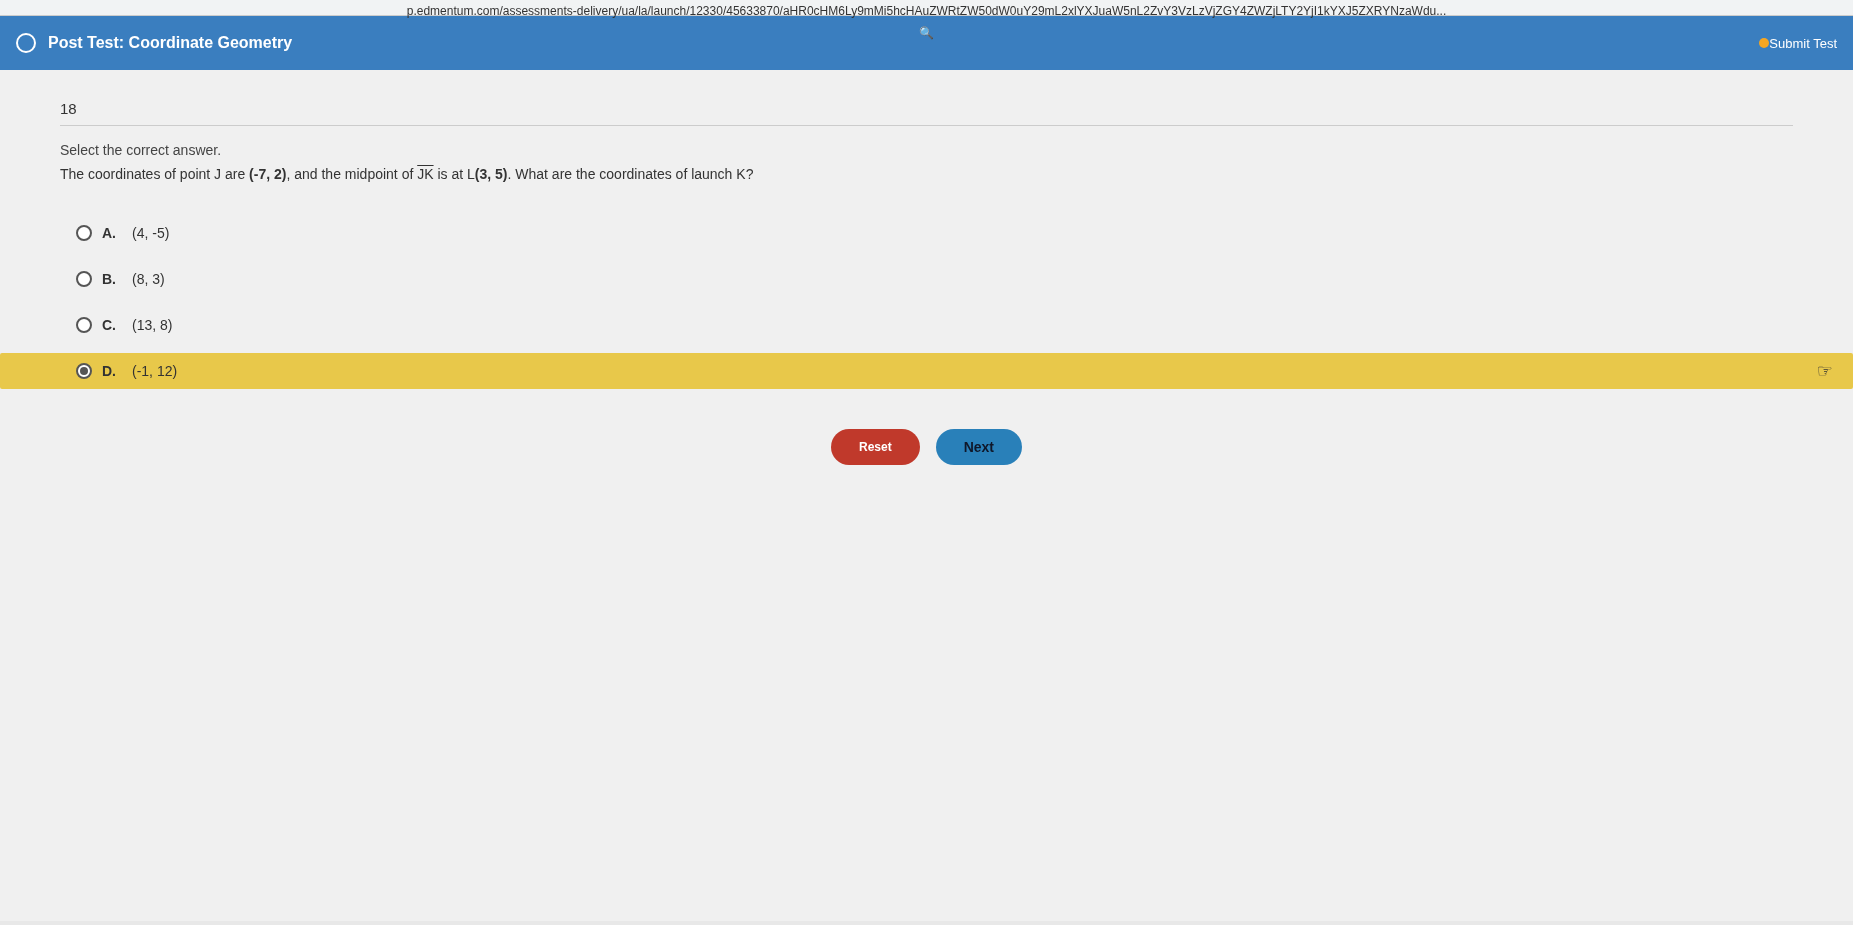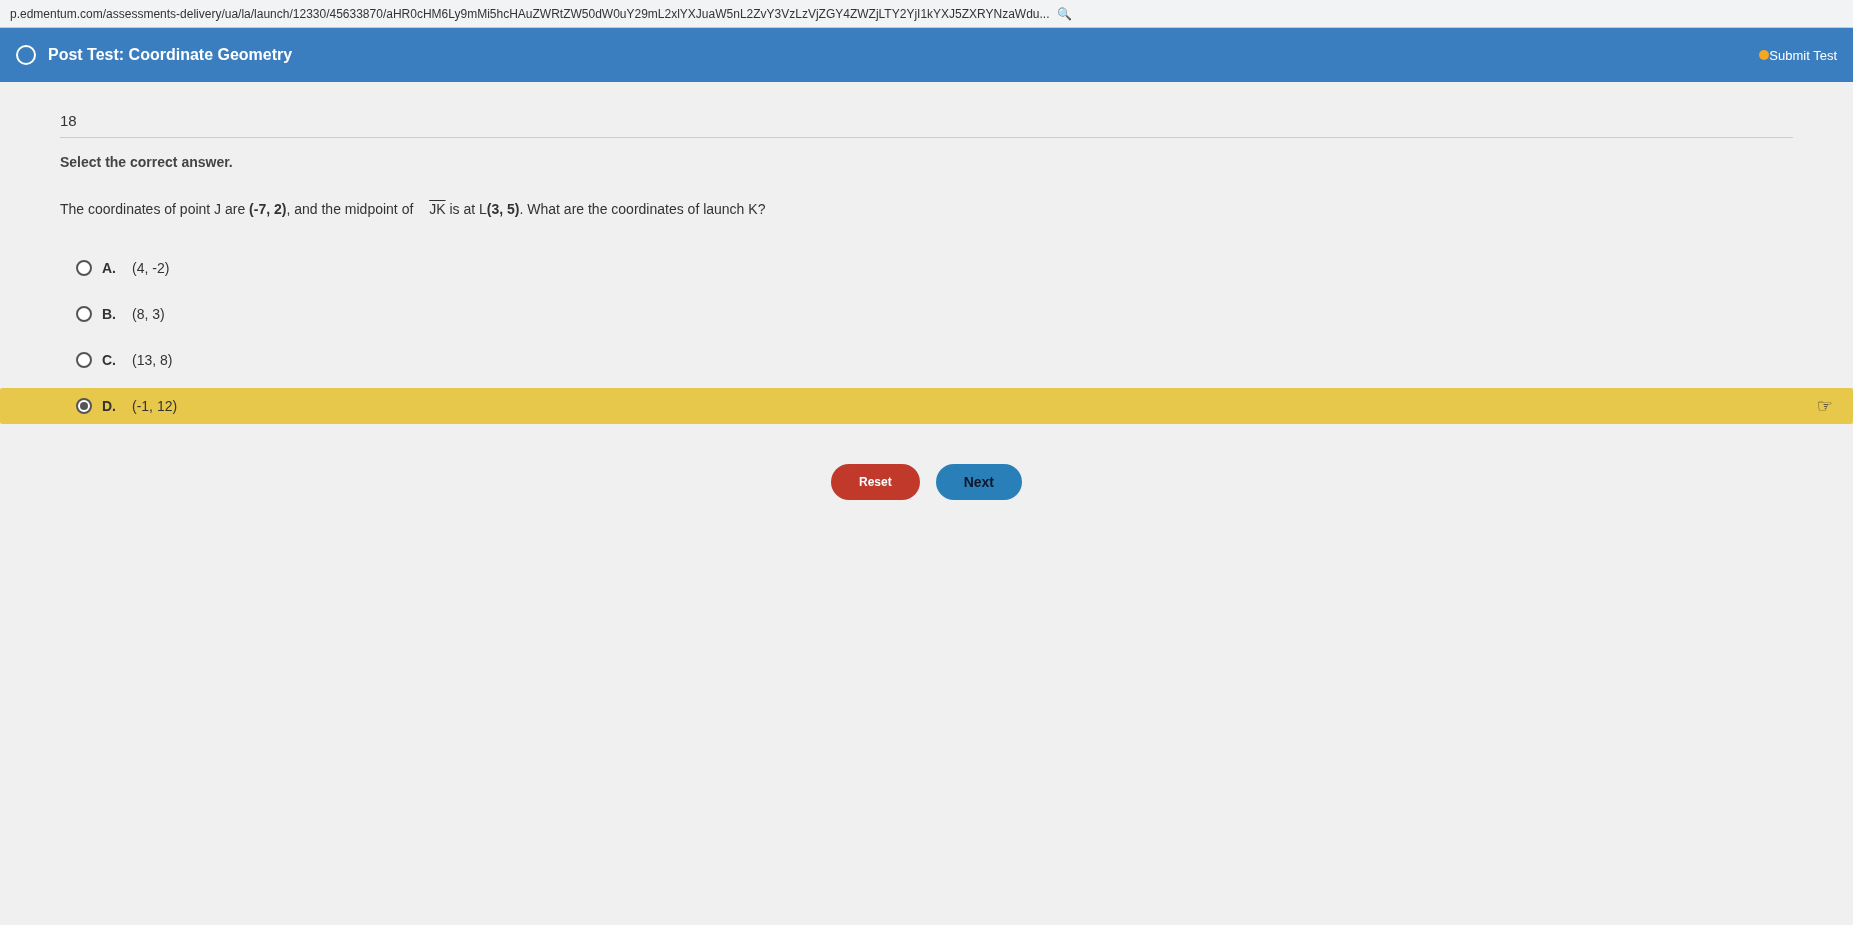--- a/index.html
+++ b/index.html
@@ -12,21 +12,22 @@
     
     .address-bar {
       background: #f1f3f4;
       border-bottom: 1px solid #ccc;
       padding: 4px 10px;
       font-size: 12px;
       color: #333;
       display: flex;
       align-items: center;
       gap: 8px;
-      height: 28px;
+      height: 16px;
+      flex-direction: column;
     }
 
     
     .top-nav {
       background: #3a7ebf;
       color: white;
       display: flex;
       align-items: center;
       padding: 0 16px;
       height: 54px;
@@ -72,34 +73,32 @@
       color: #333;
       margin-bottom: 16px;
       border-bottom: 1px solid #ccc;
       padding-bottom: 8px;
       width: 100%;
     }
 
     .instruction {
       font-size: 14px;
       color: #444;
-      margin-bottom: 28px;
-      font-weight: bold;
+      margin-bottom: 5px;
     }
 
     .question-text {
       font-size: 14px;
       color: #333;
       margin-bottom: 30px;
       line-height: 1.6;
     }
 
     .question-text .overline {
       text-decoration: overline;
-      margin-left: 12px;
     }
 
     
     .answer-choices {
       display: flex;
       flex-direction: column;
       gap: 10px;
       margin-bottom: 40px;
     }
 
@@ -224,21 +223,21 @@
 
   <div class="question-text">
     <span>The coordinates of point J are </span><strong>(-7, 2)</strong><span>, and the midpoint of </span><span class="overline">JK</span><span> is at L</span><strong>(3, 5)</strong><span>. What are the coordinates of launch K?</span>
   </div>
 
   <div class="answer-choices">
 
     <div class="answer-choice">
       <div class="radio"></div>
       <span class="label">A.</span>
-      <span class="value">(4, -2)</span>
+      <span class="value">(4, -5)</span>
     </div>
 
     <div class="answer-choice">
       <div class="radio"></div>
       <span class="label">B.</span>
       <span class="value">(8, 3)</span>
     </div>
 
     <div class="answer-choice">
       <div class="radio"></div>

